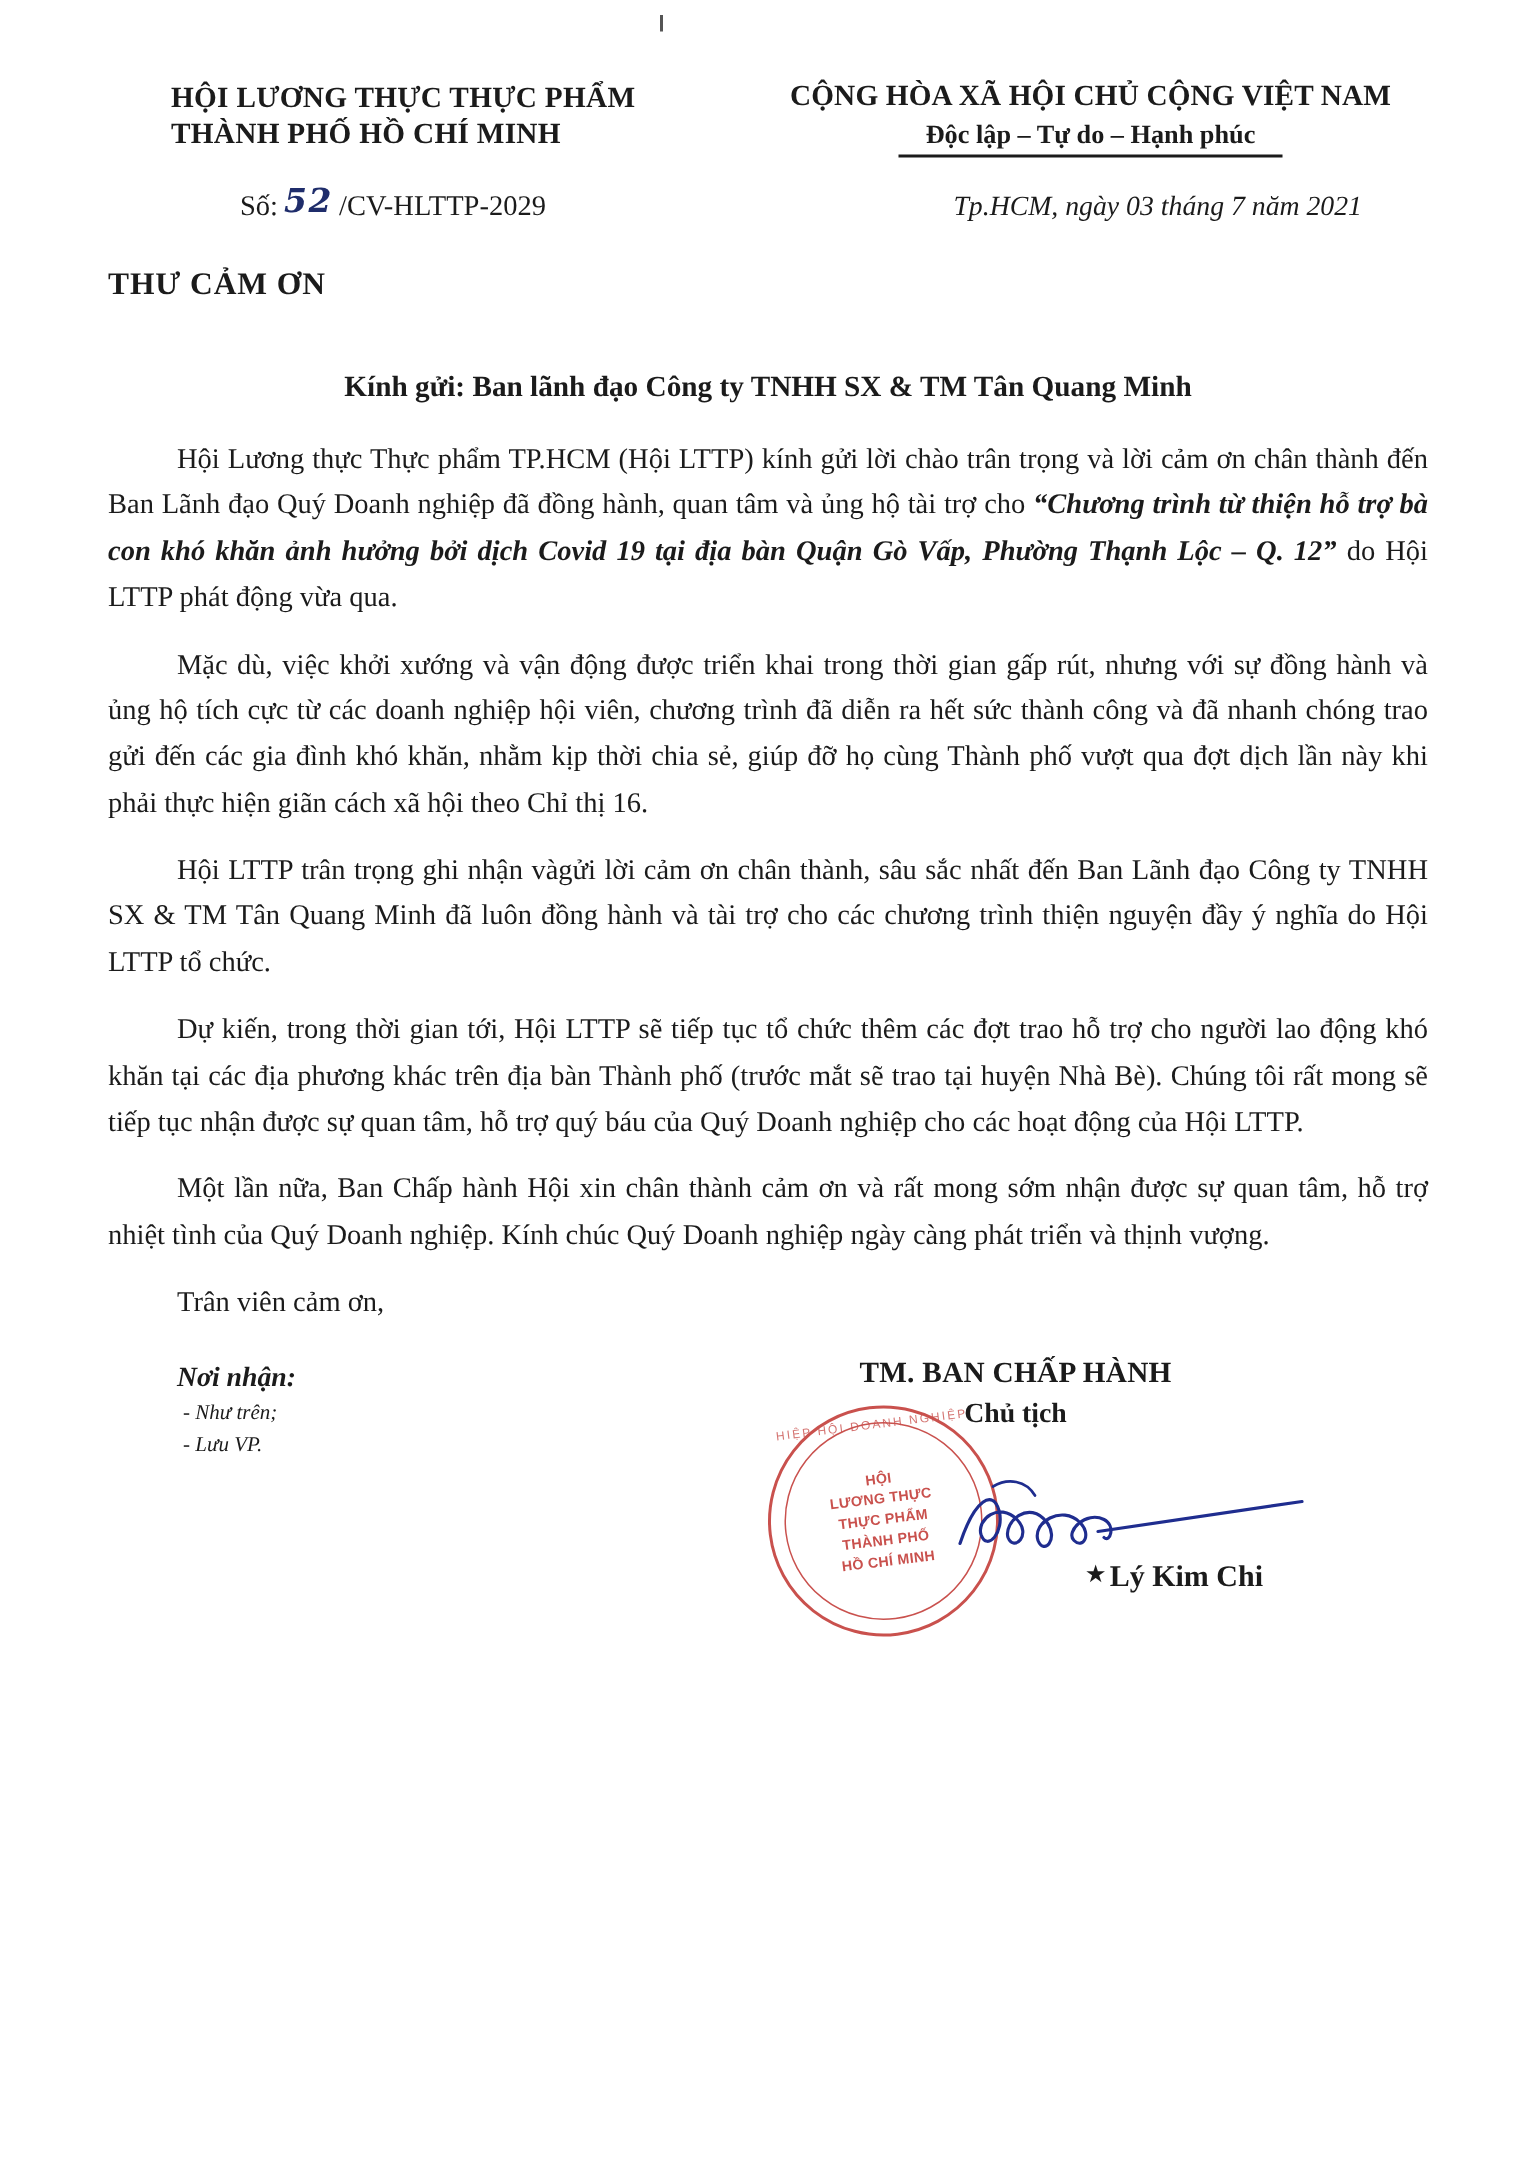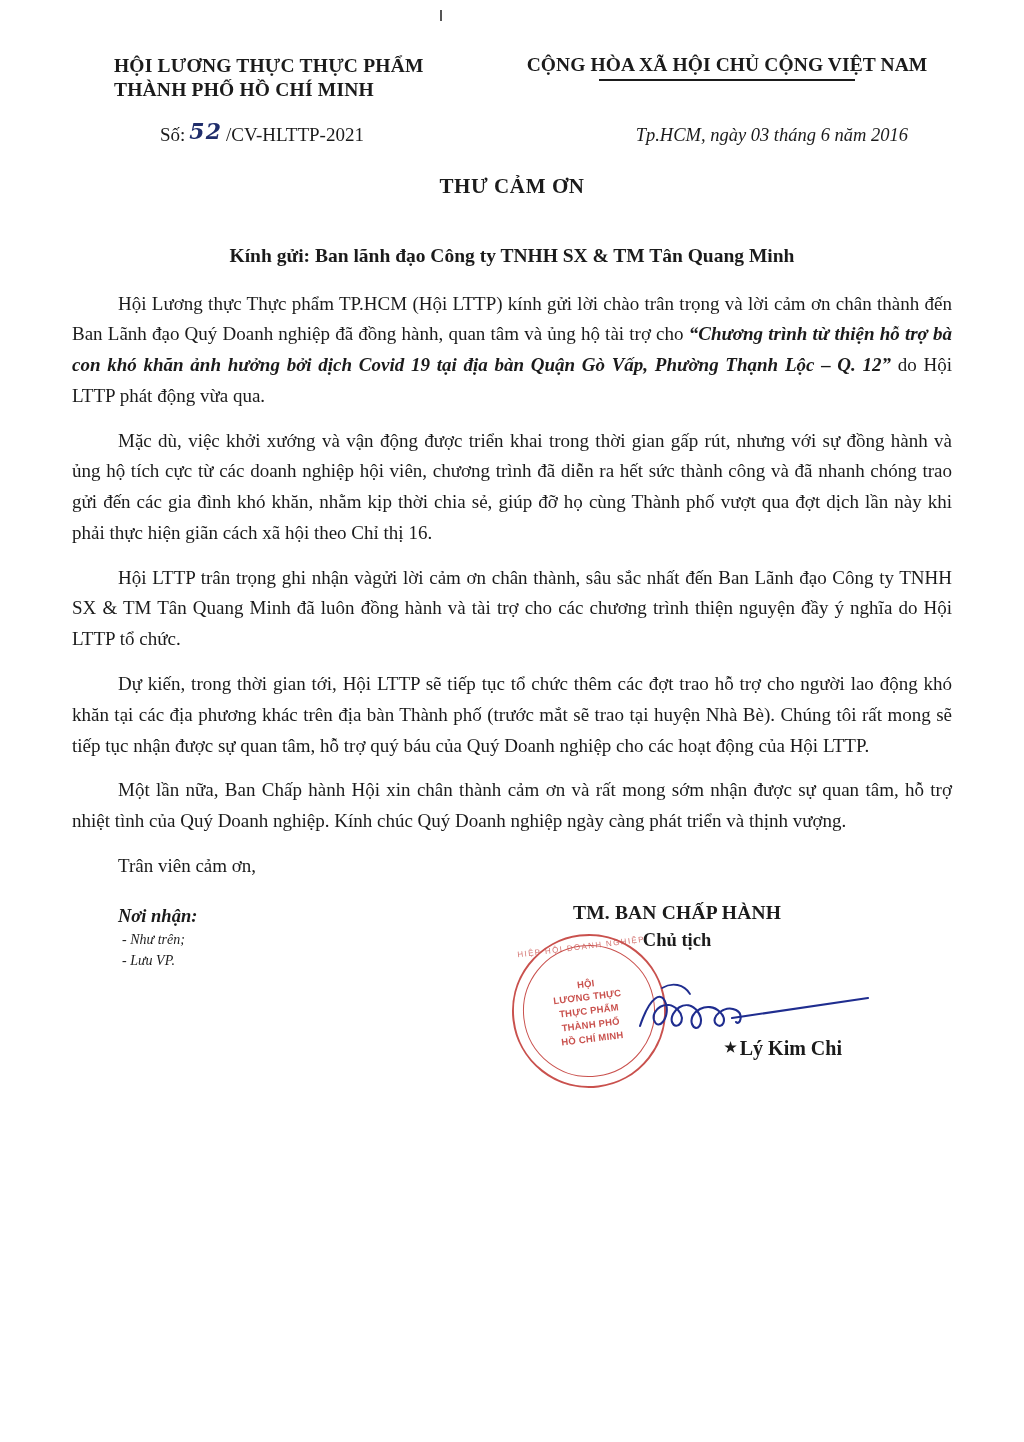--- a/index.html
+++ b/index.html
@@ -88,21 +88,20 @@
   }
   .date-wrap {
     margin-left: auto;
     margin-right: 44px;
     font-style: italic;
     font-size: 18.5px;
   }
 
   
   .doc-title {
-    text-align: center;
     font-weight: bold;
     font-size: 21px;
     letter-spacing: 0.6px;
     margin-top: 28px;
   }
   .recipient {
     text-align: center;
     font-weight: bold;
     font-size: 19.5px;
     margin-top: 46px;
@@ -257,29 +256,30 @@
 
   <div class="top-tick"></div>
 
   <div class="header">
     <div class="org-block">
       <div class="org-line">HỘI LƯƠNG THỰC THỰC PHẨM</div>
       <div class="org-line">THÀNH PHỐ HỒ CHÍ MINH</div>
     </div>
     <div class="nation-block">
       <div class="nation-line1">CỘNG HÒA XÃ HỘI CHỦ CỘNG VIỆT NAM</div>
+      <div class="nation-line2">Độc lập – Tự do – Hạnh phúc</div>
       <div class="nation-underline"></div>
     </div>
   </div>
 
   <div class="meta-row">
     <div class="so-wrap">
-      <span class="so-label">Số:</span><span class="so-number">52</span><span class="so-suffix">/CV-HLTTP-2021</span>
-    </div>
-    <div class="date-wrap">Tp.HCM, ngày 03 tháng 6 năm 2016</div>
+      <span class="so-label">Số:</span><span class="so-number">52</span><span class="so-suffix">/CV-HLTTP-2029</span>
+    </div>
+    <div class="date-wrap">Tp.HCM, ngày 03 tháng 7 năm 2021</div>
   </div>
 
   <div class="doc-title">THƯ CẢM ƠN</div>
 
   <div class="recipient">Kính gửi: Ban lãnh đạo Công ty TNHH SX &amp; TM Tân Quang Minh</div>
 
   <div class="body-text">
     <p class="para"><span>Hội Lương thực Thực phẩm TP.HCM (Hội LTTP) kính gửi lời chào trân trọng và lời cảm ơn chân thành đến Ban Lãnh đạo Quý Doanh nghiệp đã đồng hành, quan tâm và ủng hộ tài trợ cho </span><span class="bi">“Chương trình từ thiện hỗ trợ bà con khó khăn ảnh hưởng bởi dịch Covid 19 tại địa bàn Quận Gò Vấp, Phường Thạnh Lộc – Q. 12”</span><span> do Hội LTTP phát động vừa qua.</span></p>
 
     <p class="para">Mặc dù, việc khởi xướng và vận động được triển khai trong thời gian gấp rút, nhưng với sự đồng hành và ủng hộ tích cực từ các doanh nghiệp hội viên, chương trình đã diễn ra hết sức thành công và đã nhanh chóng trao gửi đến các gia đình khó khăn, nhằm kịp thời chia sẻ, giúp đỡ họ cùng Thành phố vượt qua đợt dịch lần này khi phải thực hiện giãn cách xã hội theo Chỉ thị 16.</p>

